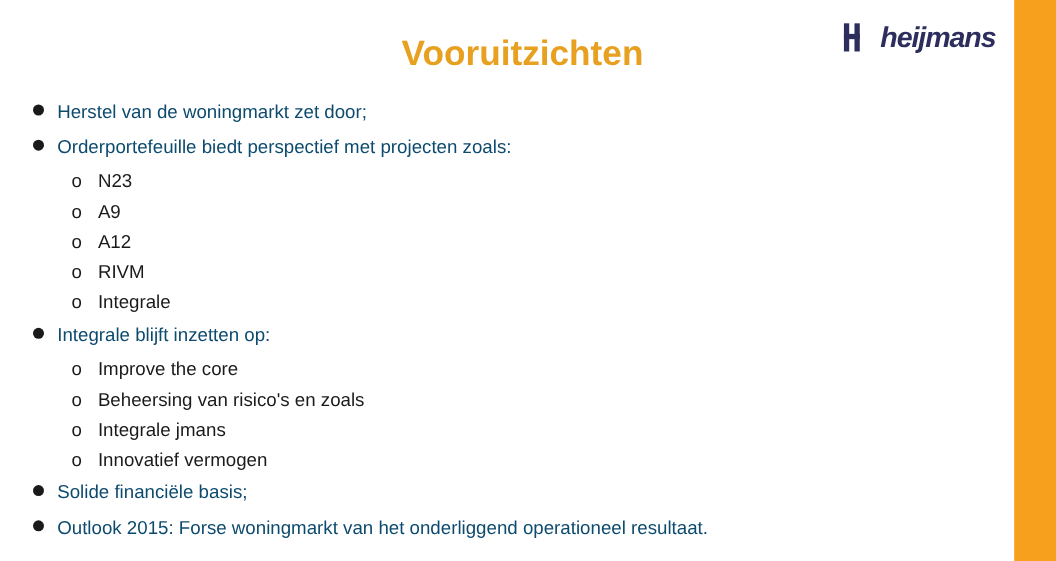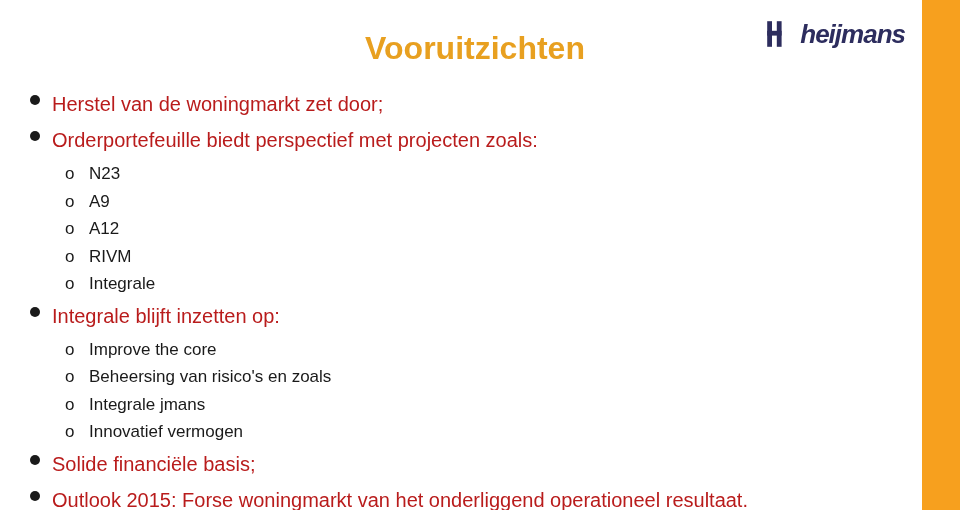--- a/index.html
+++ b/index.html
@@ -73,22 +73,22 @@
       width: 10px;
       height: 10px;
       background: #1a1a1a;
       border-radius: 50%;
       margin-top: 6px;
       margin-right: 12px;
       flex-shrink: 0;
     }
 
     .bullet-text {
-      font-size: 20px;
-      color: #b91c1c;
+      font-size: 17px;
+      color: #0c4a6e;
       font-weight: normal;
     }
 
     .bullet-text strong {
       font-weight: normal;
     }
 
     
     .sub-items {
       margin-left: 35px;

